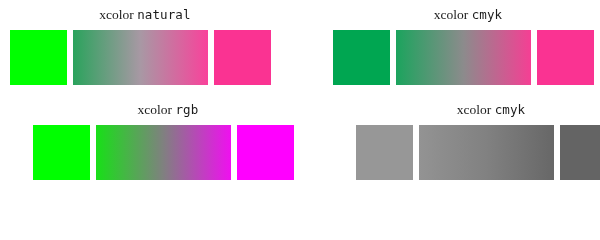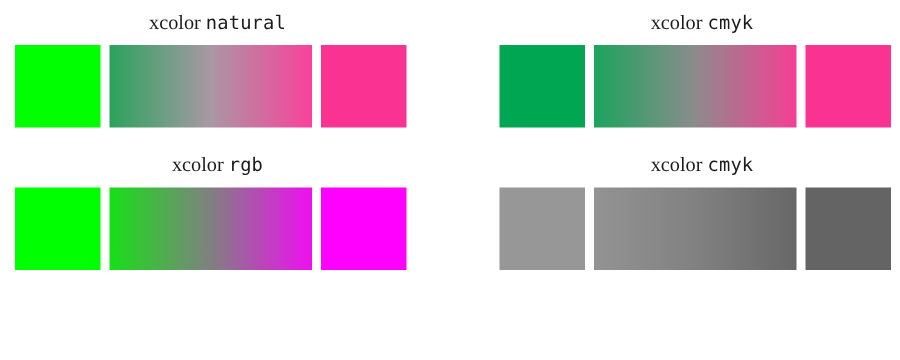--- a/index.html
+++ b/index.html
@@ -26,21 +26,21 @@
 
   .panel {
     position: absolute;
     width: 270px;
     height: 92px;
   }
 
   .panel-col-left  { left: 10px; }
   .panel-col-right { left: 333px; }
   .panel-row-top    { top: 6px; }
-  .panel-row-bottom { top: 101px; }
+  .panel-row-bottom { top: 101px; margin-left: 23px; }
 
   .panel-title {
     margin: 0 0 6px 0;
     height: 18px;
     line-height: 18px;
     font-size: 13.5px;
     color: #1b1b1b;
     white-space: nowrap;
     font-family: "Liberation Serif", "DejaVu Serif", serif;
   }

